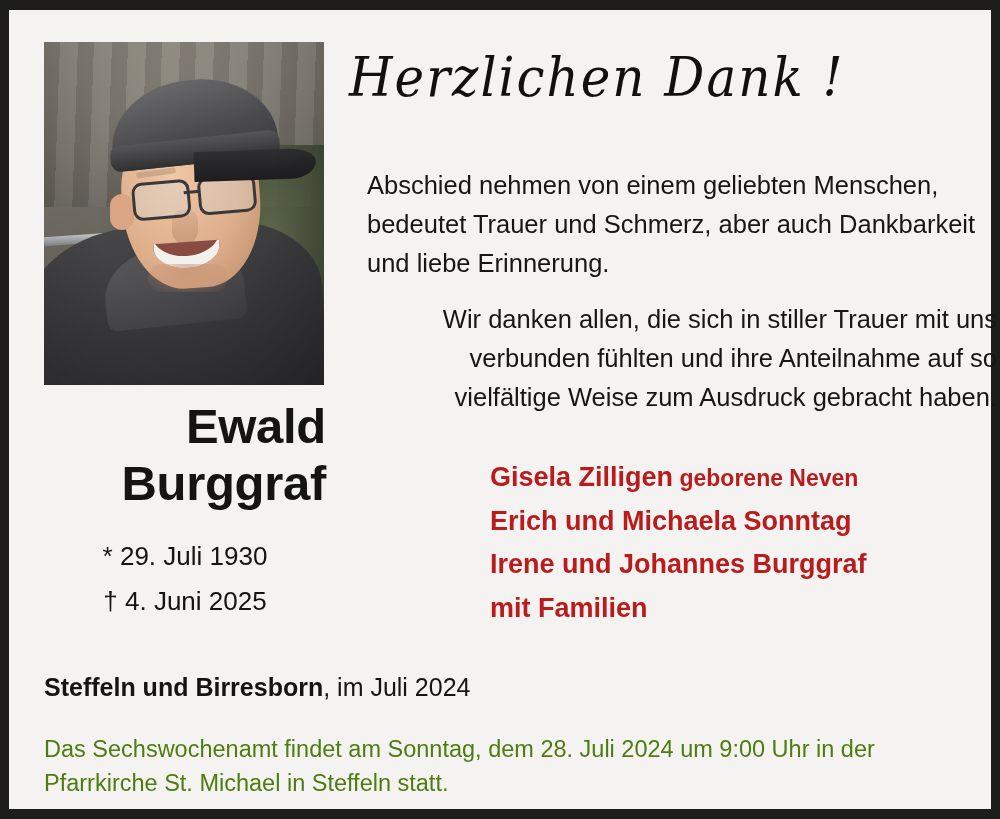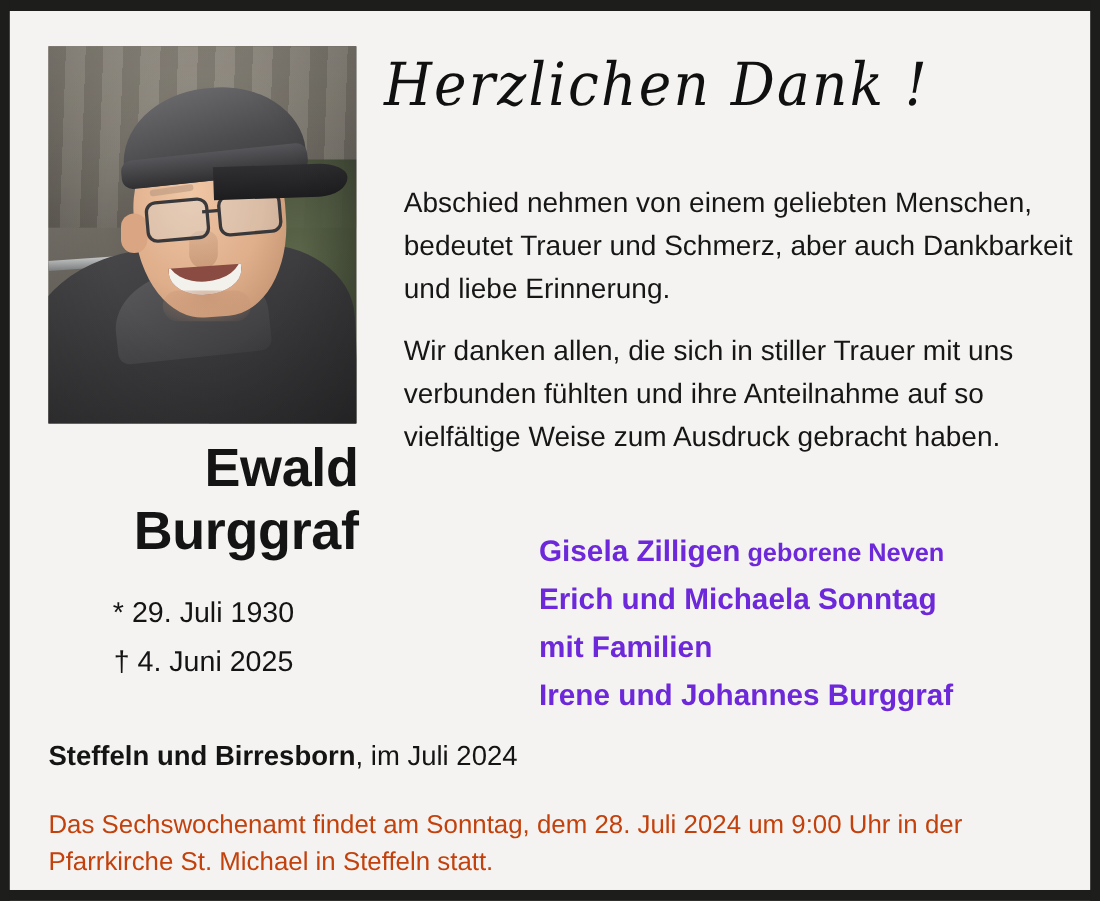--- a/index.html
+++ b/index.html
@@ -275,32 +275,31 @@
   }
   .para {
     position: absolute;
     left: 358px;
     width: 630px;
     font-size: 25.5px;
     line-height: 1.53;
     color: #161616;
   }
   .para-1 { top: 156px; }
-  .para-2 { top: 290px; }
+  .para-2 { top: 290px; text-align: right; }
 
   .family {
     position: absolute;
     left: 481px;
     top: 446px;
     width: 500px;
     font-weight: bold;
     font-size: 27px;
     line-height: 1.62;
-    color: #6d28d9;
-    margin-top: 24px;
+    color: #b91c1c;
   }
   .family .small {
     font-size: 23px;
     font-weight: bold;
   }
 
   
   .place-line {
     position: absolute;
     left: 35px;
@@ -310,21 +309,21 @@
     color: #141414;
   }
   .place-line b { font-weight: bold; margin-top: 30px; }
   .notice {
     position: absolute;
     left: 35px;
     top: 722px;
     width: 920px;
     font-size: 23.5px;
     line-height: 1.45;
-    color: #c2410c;
+    color: #4d7c0f;
   }
 </style>
 </head>
 <body>
 
 <div class="page">
   <div class="page-border-top"></div>
   <div class="page-border-bottom"></div>
   <div class="page-border-left"></div>
   <div class="page-border-right"></div>
@@ -370,22 +369,22 @@
     <div class="headline">Herzlichen Dank !</div>
 
     <div class="para para-1">Abschied nehmen von einem geliebten Menschen, bedeutet Trauer und Schmerz, aber auch Dankbarkeit und liebe Erinnerung.</div>
     <div class="para para-2">Wir danken allen, die sich in stiller Trauer mit uns verbunden fühlten und ihre Anteilnahme auf so vielfältige Weise zum Ausdruck gebracht haben.</div>
 
     <div class="family">
       <div>
         <span>Gisela Zilligen</span><span class="small"> geborene Neven</span>
       </div>
       <div>Erich und Michaela Sonntag</div>
+      <div>Irene und Johannes Burggraf</div>
       <div>mit Familien</div>
-      <div>Irene und Johannes Burggraf</div>
     </div>
 
     <div class="place-line">
       <b>Steffeln und Birresborn</b><span>, im Juli 2024</span>
     </div>
 
     <div class="notice">Das Sechswochenamt findet am Sonntag, dem 28. Juli 2024 um 9:00 Uhr in der Pfarrkirche St. Michael in Steffeln statt.</div>
 
   </div>
 </div>

